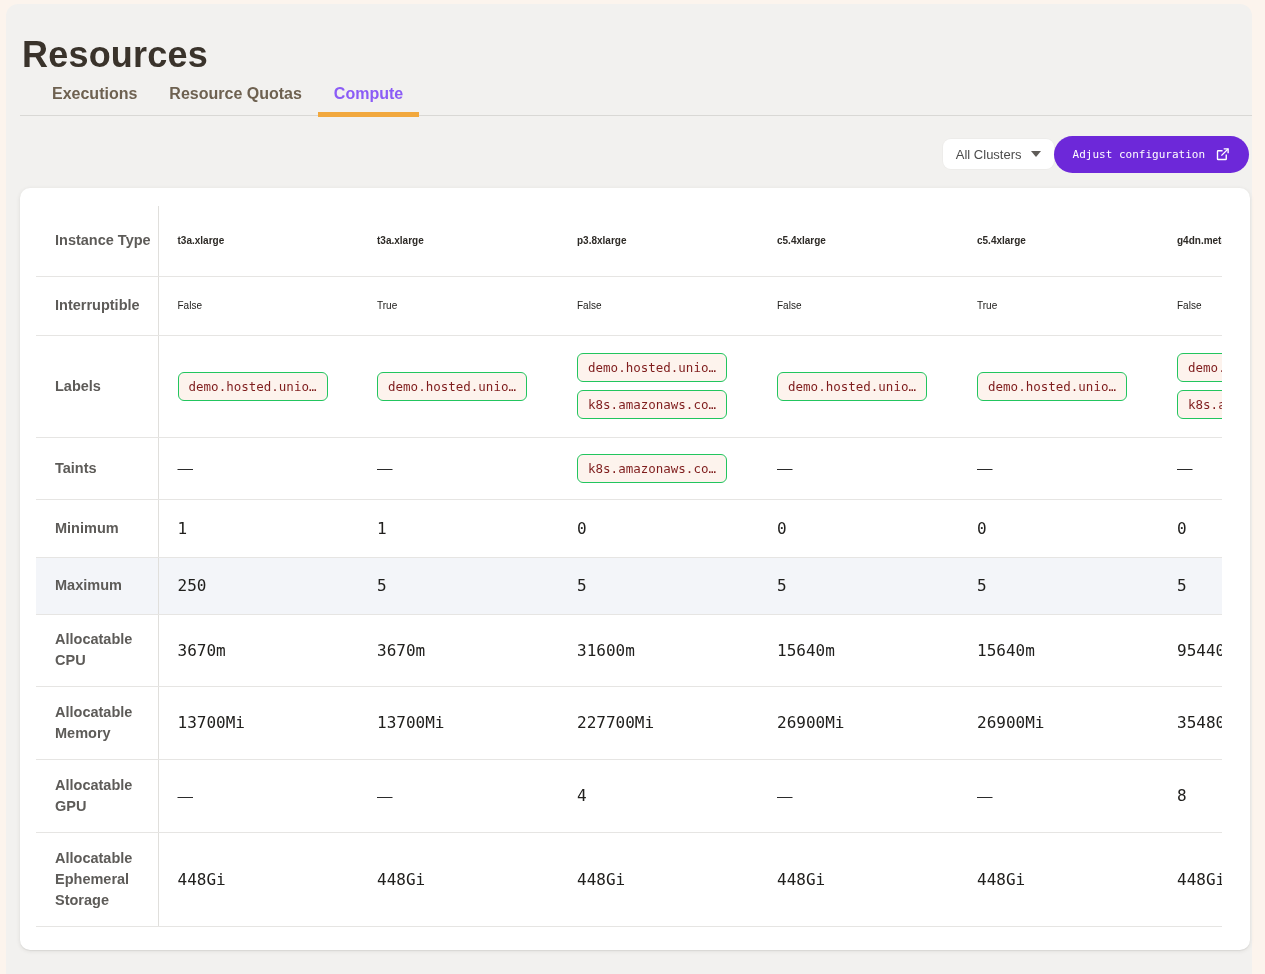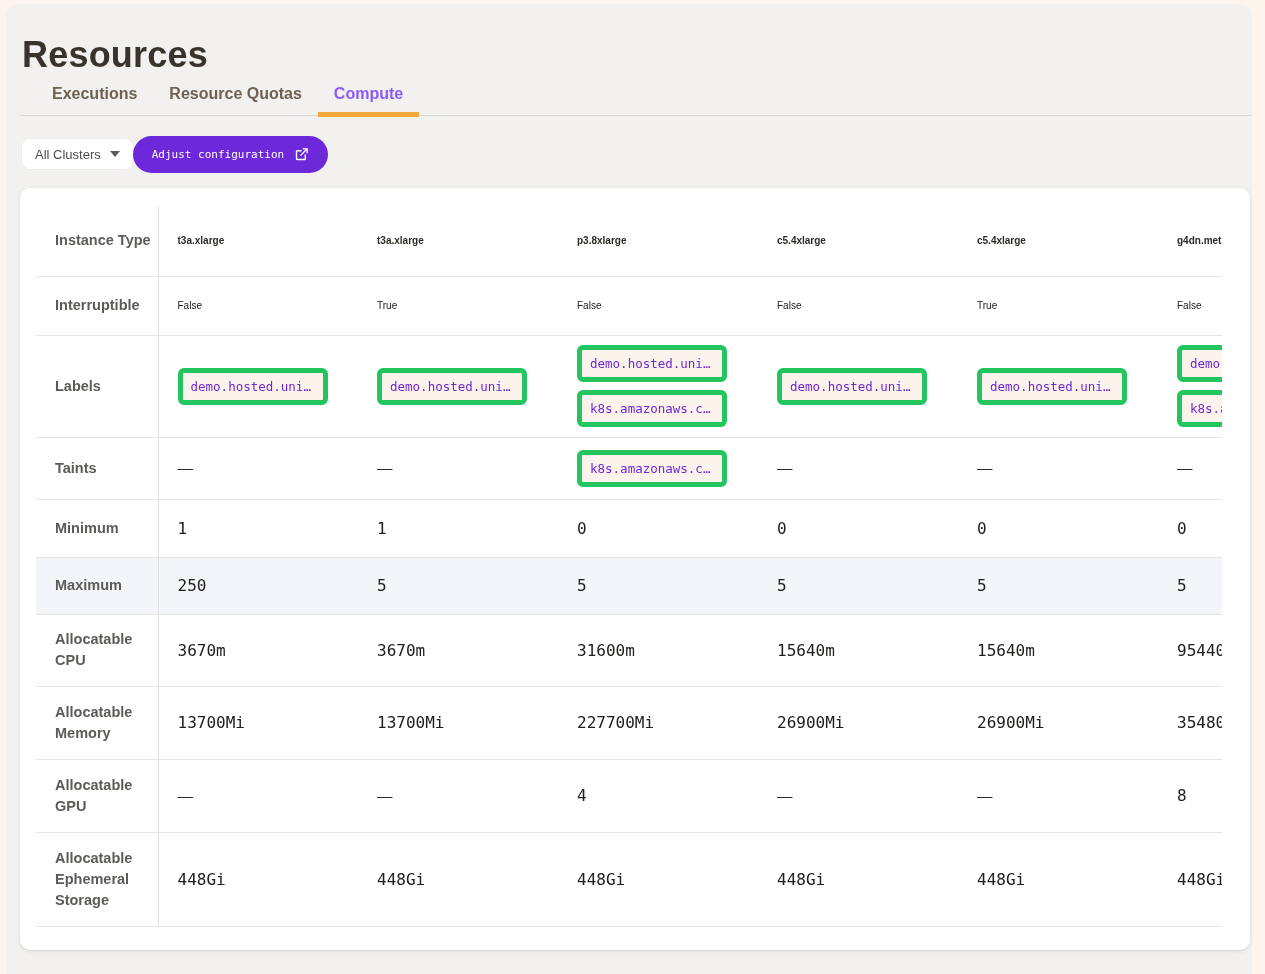--- a/index.html
+++ b/index.html
@@ -48,21 +48,21 @@
     position: absolute;
     left: 0; right: 0; bottom: -2px;
     height: 5px;
     background: #f2a83d;
   }
   .controls {
     position: absolute;
     left: 16px; right: 3px; top: 129px;
     height: 42px;
     display: flex;
-    justify-content: flex-start;
+    justify-content: flex-end;
     align-items: center;
   }
   .cluster-dropdown {
     background: #ffffff;
     border: none;
     border-radius: 8px;
     height: 30px;
     padding: 0 13px;
     display: inline-flex;
     align-items: center;
@@ -134,25 +134,25 @@
     font-size: 16px;
     color: #21201e;
     white-space: nowrap;
   }
   .dash { font-size: 15.5px; color: #2b2b2b; }
   .chip {
     display: block;
     width: 150px;
     padding: 6px 8px;
     background: #fdf3ed;
-    border: 5px solid #22c55e;
+    border: 1px solid #22c55e;
     border-radius: 6px;
     font-family: "DejaVu Sans Mono", monospace;
     font-size: 12.5px;
-    color: #6d28d9;
+    color: #7f1d1d;
     text-align: center;
     white-space: nowrap;
     overflow: hidden;
     text-overflow: ellipsis;
   }
   .chip + .chip { margin-top: 8px; }
   .row-height-1 td { height: 70px; }
   .row-height-2 td { height: 59px; }
   .row-height-3 td { height: 102px; }
   .row-height-4 td { height: 62px; }

